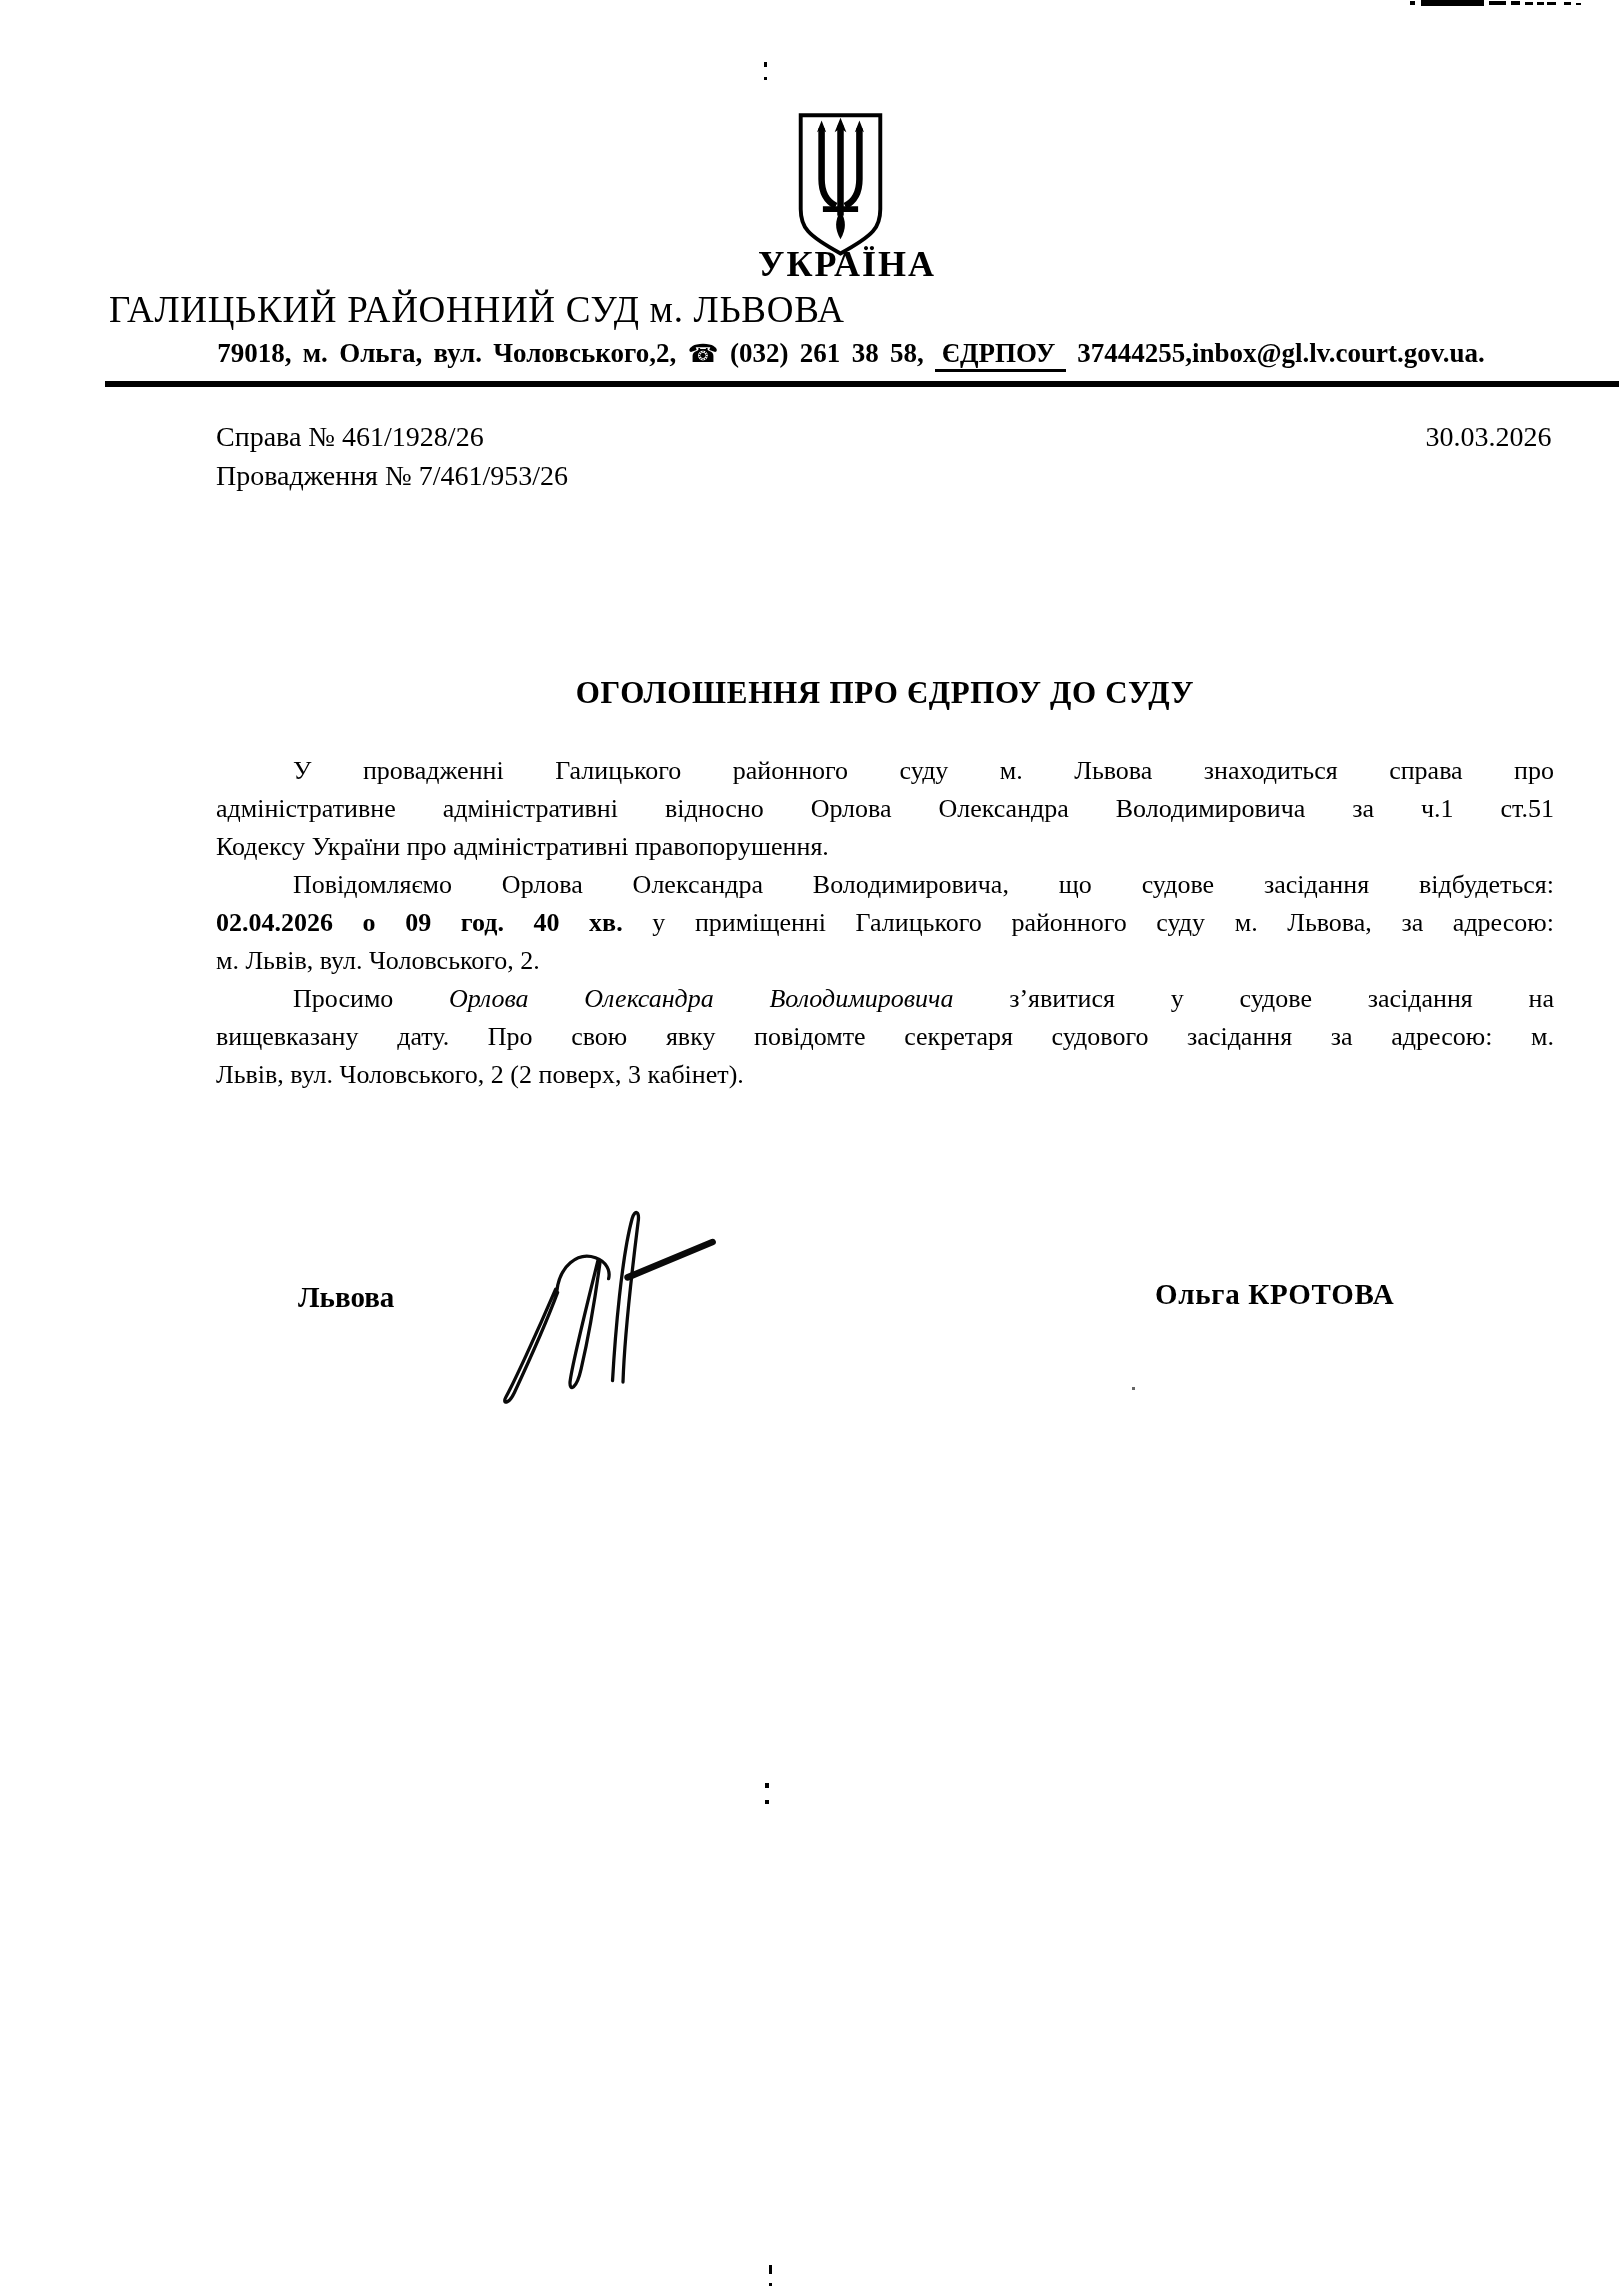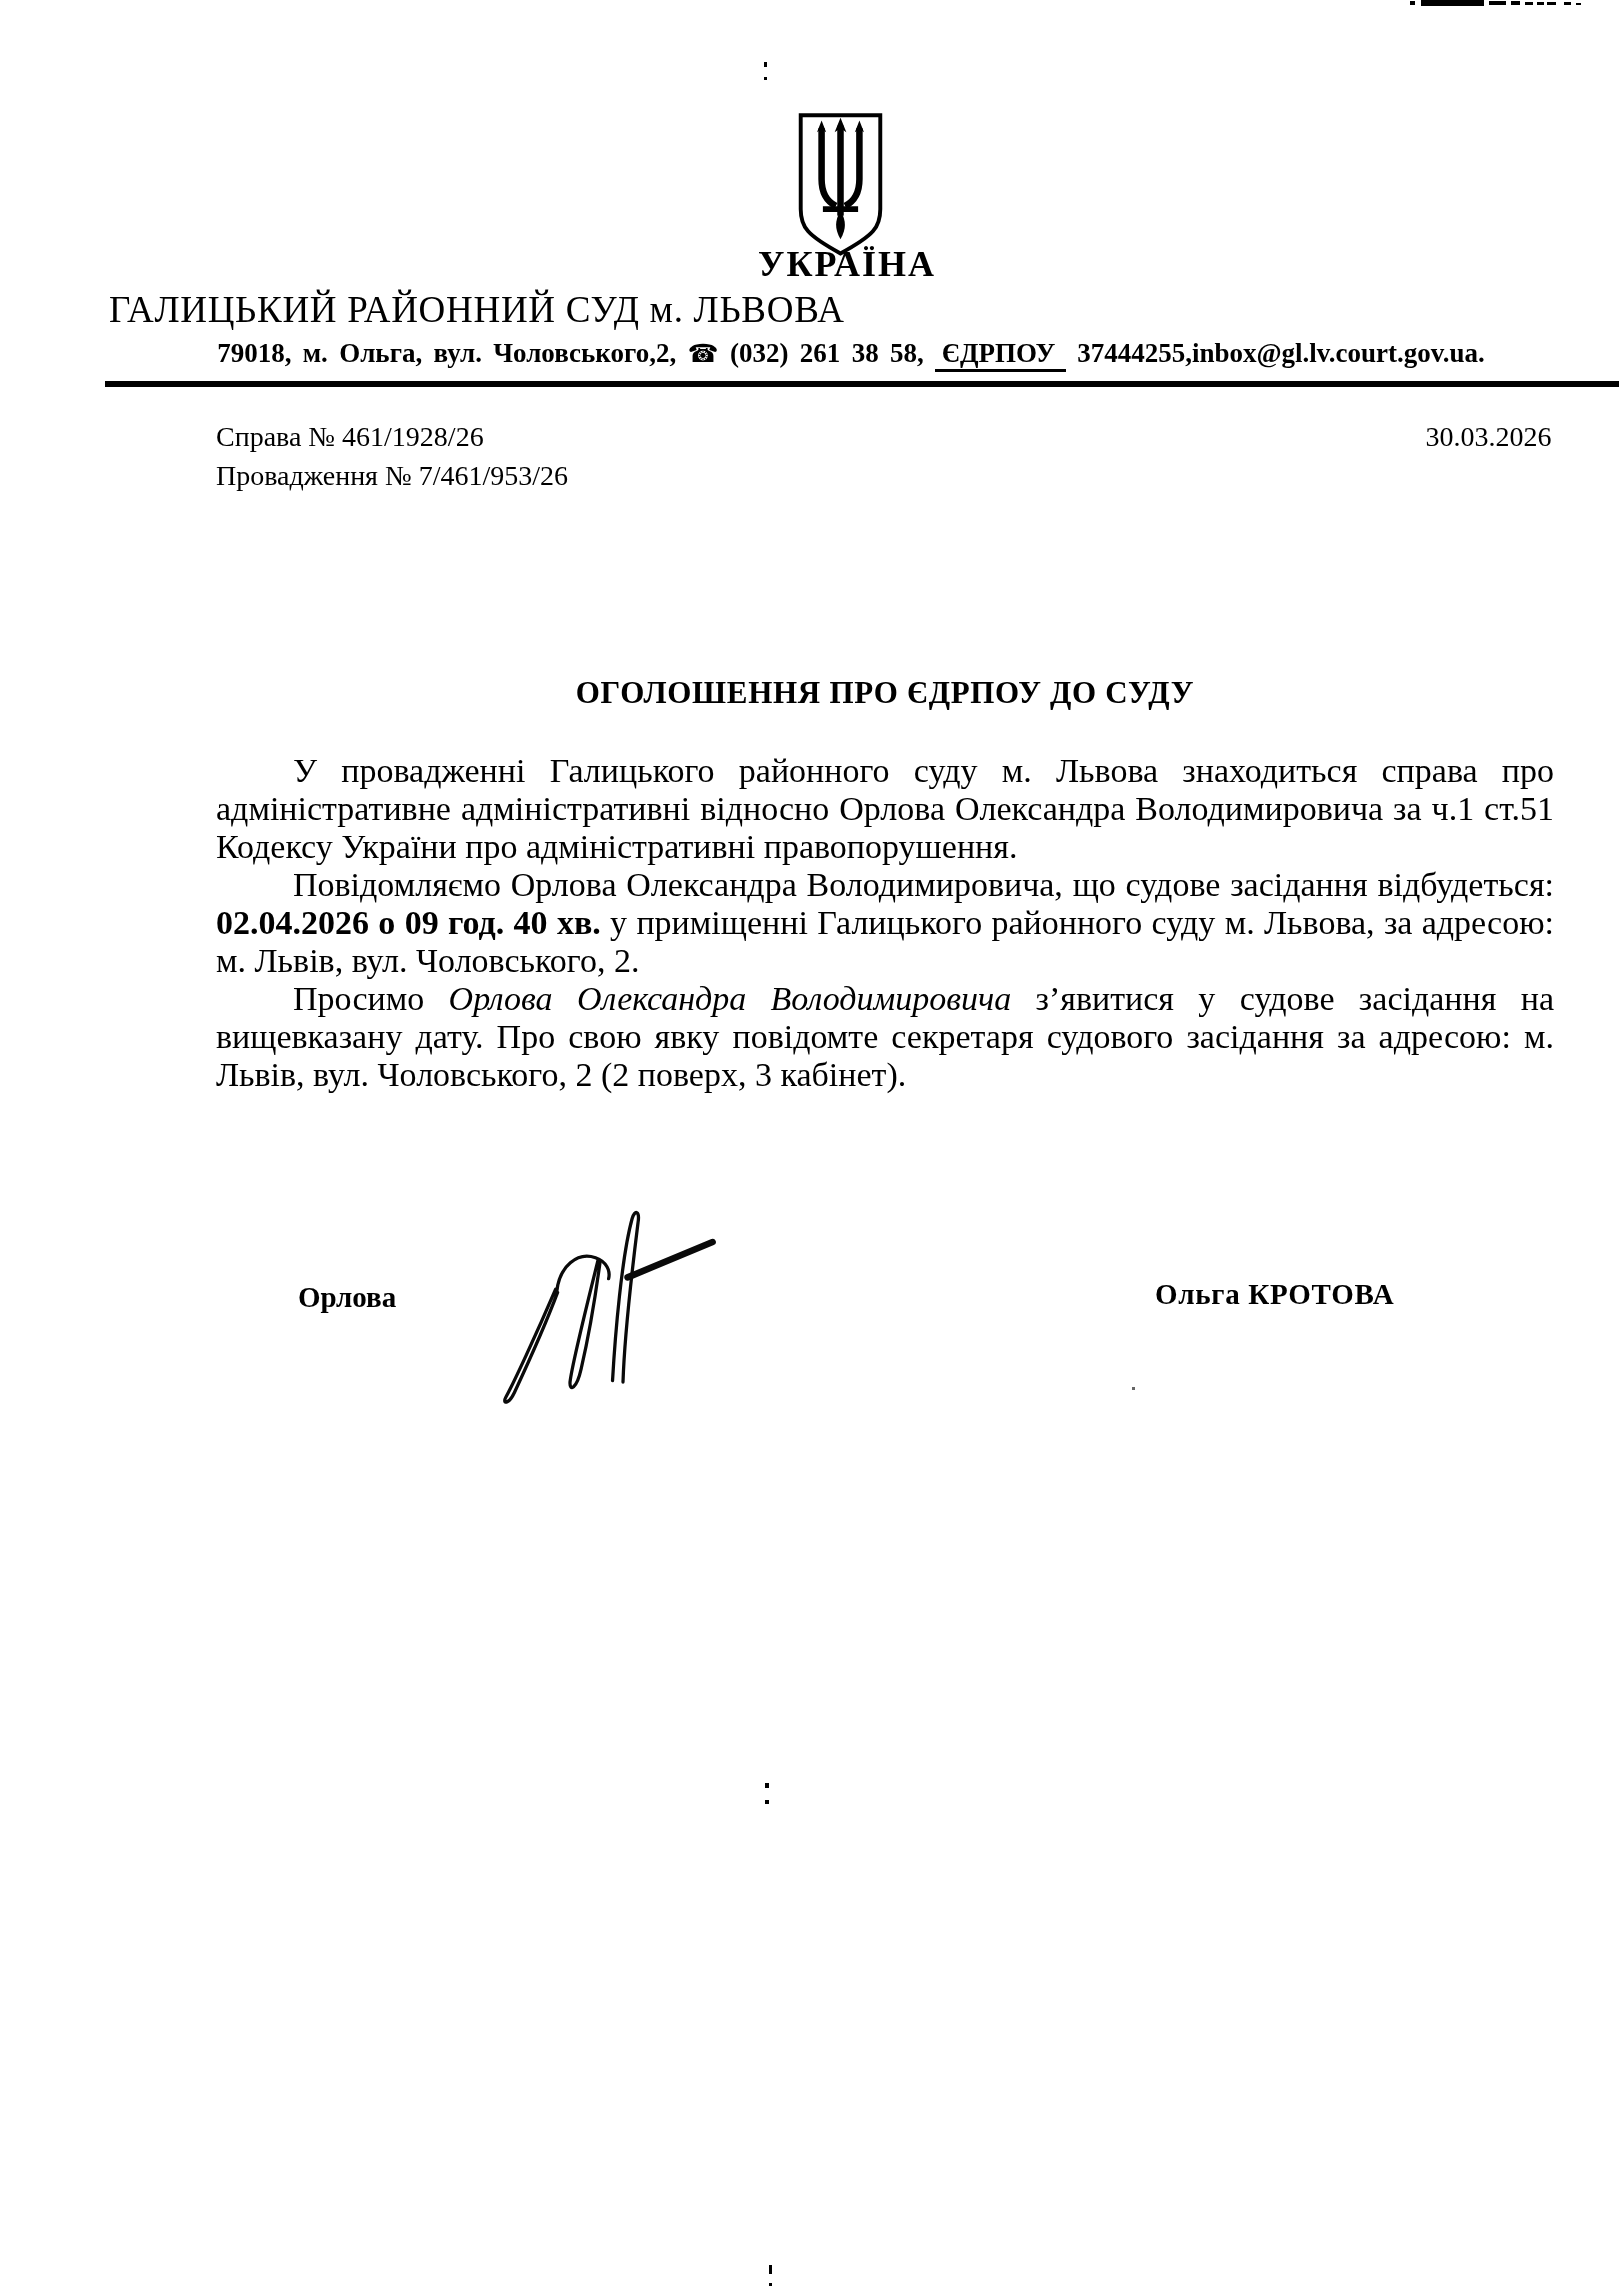--- a/index.html
+++ b/index.html
@@ -23,21 +23,21 @@
   .edrpou{border-bottom:3.3px solid #000;padding:0 10.5px 1.3px 6.5px;}
   .phone-glyph{font-family:"DejaVu Sans",sans-serif;font-size:25px;}
   .rule{left:105px;top:381px;width:1514px;height:5.9px;background:#000;}
   
   .case-block{left:216px;top:417px;width:1338px;font-size:28px;line-height:39px;}
   .case-date{position:absolute;right:2.6px;top:0;}
   
   .doc-title{left:216px;top:675px;width:1338px;text-align:center;
     font-size:31px;font-weight:bold;letter-spacing:0.7px;}
   
-  .body-text{left:216px;top:752px;width:1338px;font-size:34px;}
+  .body-text{left:216px;top:752px;width:1338px;font-size:26px;}
   .line{line-height:38px;text-align:left;}
   .line.justify{text-align:justify;text-align-last:justify;}
   .line.ind{text-indent:77px;}
   .b{font-weight:bold;}
   .i{font-style:italic;}
   
   .sig-role{left:298px;top:1281px;font-size:29px;font-weight:bold;}
   .sig-name{left:1155px;top:1278px;font-size:29px;font-weight:bold;letter-spacing:0.7px;}
   .sig-svg{left:451px;top:1204px;width:327px;height:203px;}
   
@@ -102,21 +102,21 @@
       <div class="line justify"><span class="b ">02.04.2026 о 09 год. 40 хв.</span><span class=""> у приміщенні Галицького районного суду м. Львова, за адресою:</span></div>
       <div class="line"><span class="">м. Львів, вул. Чоловського, 2.</span></div>
     </div>
     <div>
       <div class="line justify ind"><span class="">Просимо </span><span class="i">Орлова Олександра Володимировича</span><span class=""> з’явитися у судове засідання на</span></div>
       <div class="line justify"><span class="">вищевказану дату. Про свою явку повідомте секретаря судового засідання за адресою: м.</span></div>
       <div class="line"><span class="">Львів, вул. Чоловського, 2 (2 поверх, 3 кабінет).</span></div>
     </div>
   </div>
 
-<div class="abs sig-role">Орлова</div>
+<div class="abs sig-role">Львова</div>
 <svg class="abs sig-svg" viewBox="0 0 500 310" xmlns="http://www.w3.org/2000/svg">
   <g stroke="#0a0a0a" fill="none" stroke-linecap="round">
     <path stroke-width="5" d="M160,130 C130,200 95,275 84,295 C78,306 88,307 97,288 C118,243 148,175 163,135"></path>
     <path stroke-width="5" d="M225,85 C205,165 185,245 182,272 C181,287 192,283 199,252 C212,196 223,125 228,88"></path>
     <path stroke-width="5" d="M162,132 C166,96 193,72 221,82 C238,88 244,102 241,114"></path>
     <path stroke-width="5" d="M247,270 C251,200 261,80 277,22 C281,8 289,10 286,28 C277,100 265,210 263,272"></path>
     <path stroke-width="10" d="M270,112 L400,58"></path>
   </g>
 </svg>
 <div class="abs sig-name">Ольга КРОТОВА</div>

